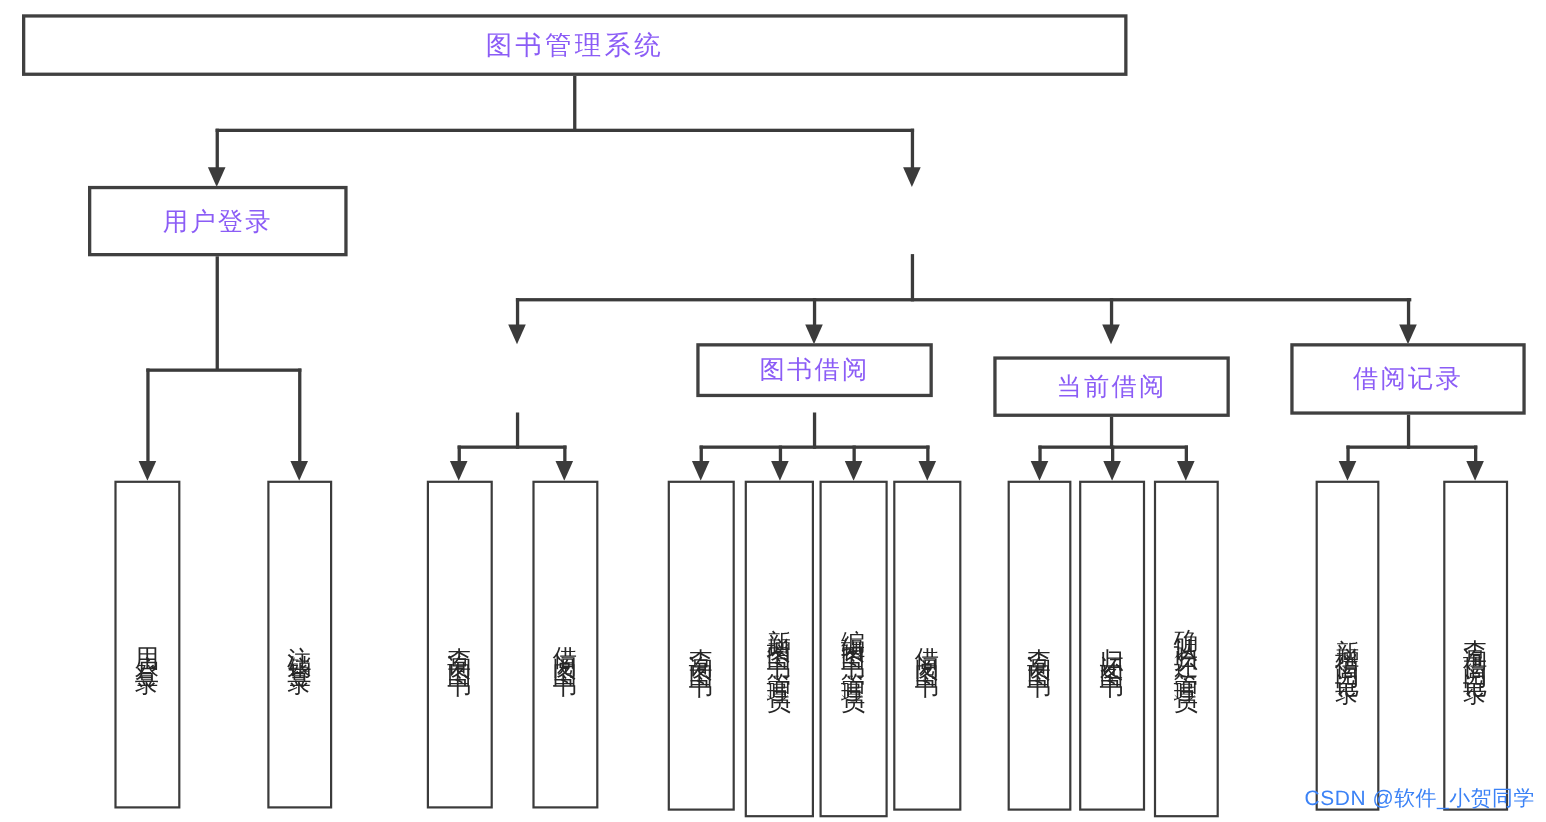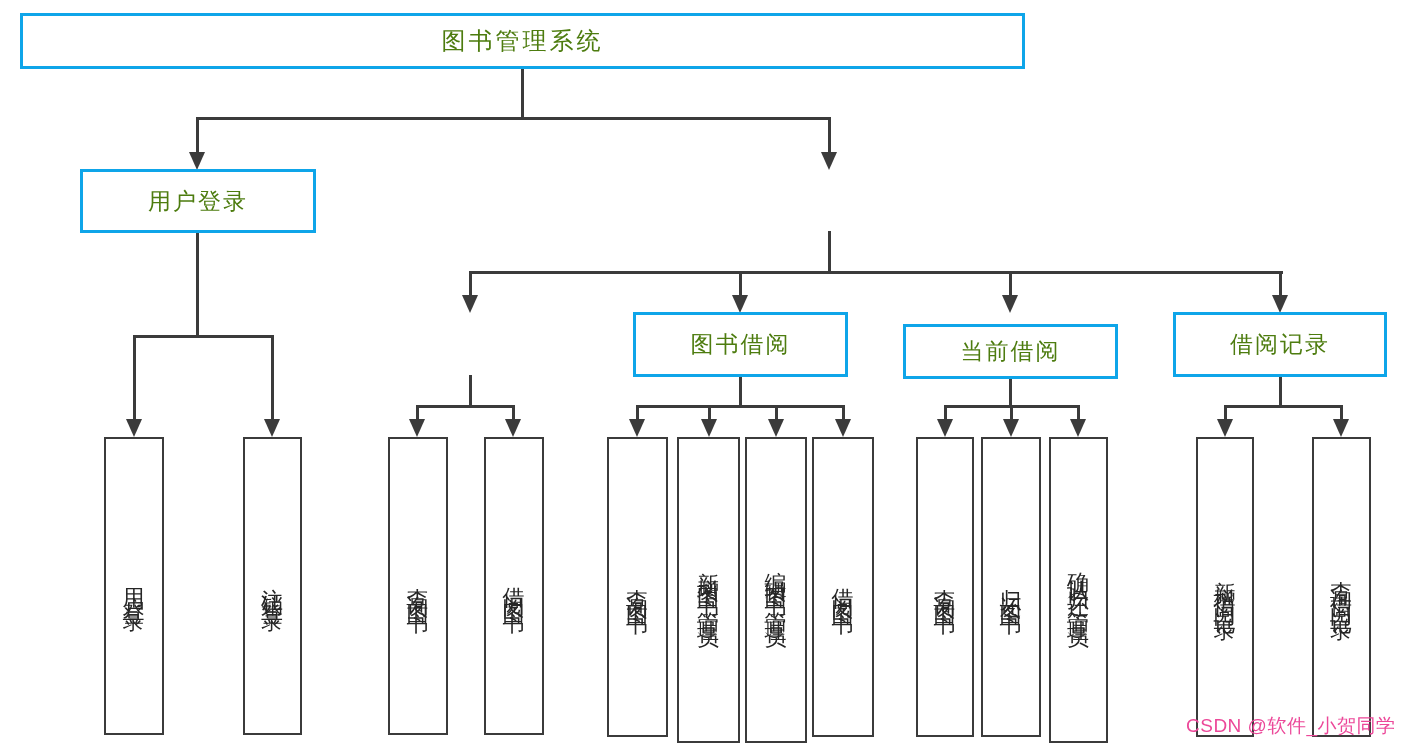--- a/index.html
+++ b/index.html
@@ -7,23 +7,23 @@
     position:relative;
     width:1405px;height:747px;
     background:#fff;
     font-family:"Liberation Sans","DejaVu Sans",sans-serif;
     overflow:hidden;
   }
   .bx{
     position:absolute;
     box-sizing:border-box;
     background:#fff;
-    border:3px solid #0ea5e9;
+    border:3px solid #404040;
     display:flex;align-items:center;justify-content:center;
-    color:#4d7c0f;
+    color:#8b5cf6;
     font-size:23px;
     letter-spacing:2px;
     z-index:2;
     text-align:center;
   }
   .bx.root{font-size:24px;letter-spacing:3px;}
   .lf{
     position:absolute;
     box-sizing:border-box;
     background:#fff;
@@ -44,40 +44,40 @@
     position:absolute;width:0;height:0;
     border-left:8px solid transparent;
     border-right:8px solid transparent;
     border-top:18px solid #3b3b3b;
     z-index:1;
   }
   .wm{
     position:absolute;
     left:1186px;top:713px;
     font-size:19px;
-    color:#ec4899;
+    color:#3b82f6;
     letter-spacing:0.5px;
     z-index:3;
     white-space:nowrap;
   }
 </style>
 </head>
 <body>
 
 <div class="canvas">
 
   <div class="bx root" style="left:20px;top:13px;width:1005px;height:56px;">
     <span>图书管理系统</span>
   </div>
 
   <div class="bx" style="left:80px;top:169px;width:236px;height:64px;">
     <span>用户登录</span>
   </div>
 
-  <div class="bx" style="left:633px;top:312px;width:215px;height:65px;">
+  <div class="bx" style="left:633px;top:312px;width:215px;height:49px;">
     <span>图书借阅</span>
   </div>
   <div class="bx" style="left:903px;top:324px;width:215px;height:55px;">
     <span>当前借阅</span>
   </div>
   <div class="bx" style="left:1173px;top:312px;width:214px;height:65px;">
     <span>借阅记录</span>
   </div>
 
   <div class="lf" style="left:104px;top:437px;width:60px;height:298px;">

